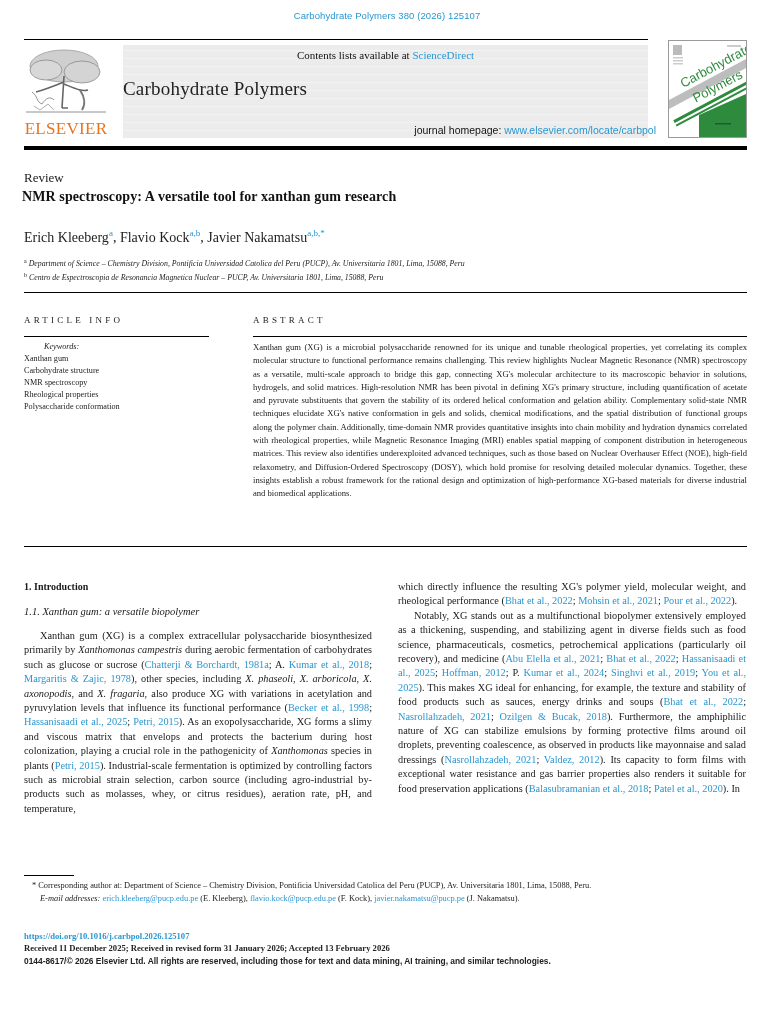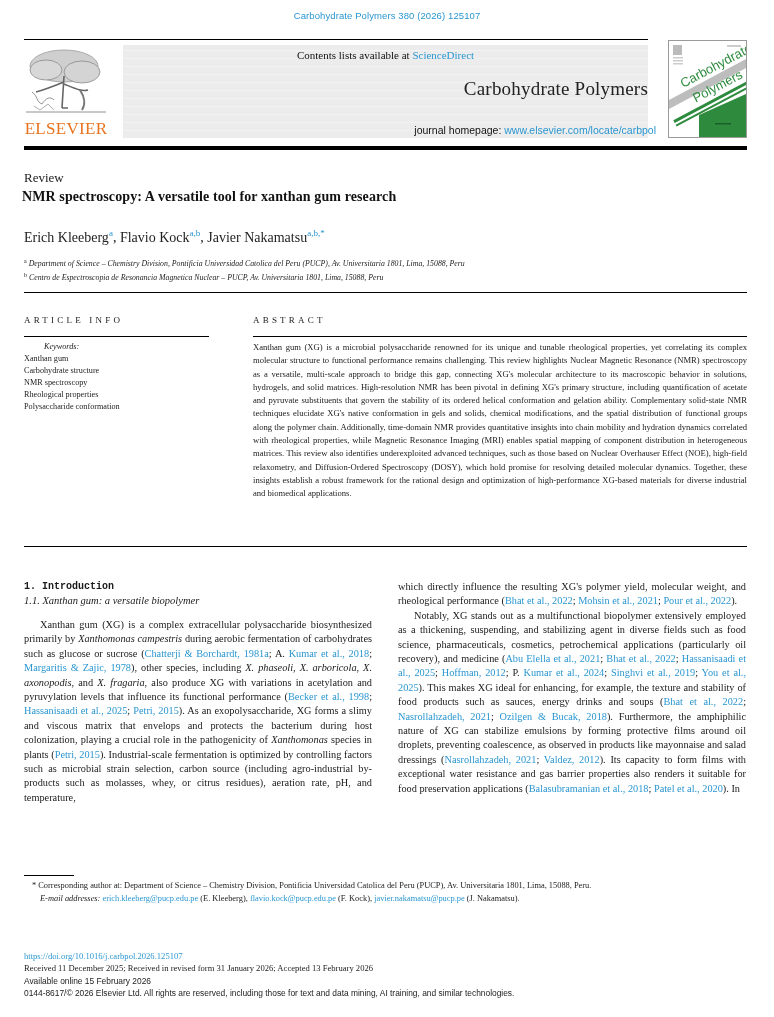--- a/index.html
+++ b/index.html
@@ -13,21 +13,21 @@
   .running-head { top: 10px; left: 0; width: 774px; text-align: center; font-family: "Liberation Sans", sans-serif; font-size: 9.5px; color: #2a96d0; letter-spacing: 0.1px; }
 
   
   .top-rule { top: 39px; left: 24px; width: 624px; height: 1px; background: #000; }
   .logo { top: 46px; left: 22px; width: 88px; height: 92px; }
   .logo-tree { position: absolute; top: 0; left: 2px; width: 84px; height: 72px; }
   .logo-word { position: absolute; bottom: 0; left: 0; width: 88px; text-align: center; font-family: "Liberation Serif", serif; font-size: 17px; color: #e8731e; letter-spacing: 0.3px; line-height: 18px; }
   .gray-band { top: 45px; left: 123px; width: 525px; height: 93px; background: #ececec;
     background-image: repeating-linear-gradient(0deg, transparent 0 7px, rgba(255,255,255,0.35) 7px 8px); }
   .contents-line { position: absolute; top: 4px; left: 0; width: 100%; text-align: center; font-size: 11px; color: #111; }
-  .journal-name { position: absolute; top: 33px; left: 0; width: 100%; text-align: right; font-size: 19px; color: #222; letter-spacing: 0.2px; }
+  .journal-name { position: absolute; top: 33px; left: 0; width: 100%; text-align: left; font-size: 19px; color: #222; letter-spacing: 0.2px; }
   .homepage-line { position: absolute; top: 79px; left: 0; width: 100%; text-align: right; font-family: "Liberation Sans", sans-serif; font-size: 10.5px; color: #111; margin-left: 8px; }
   .cover { top: 40px; left: 668px; width: 79px; height: 98px; border: 1px solid #9a9a9a; background: #fff; overflow: hidden; }
   .thick-rule { top: 146px; left: 24px; width: 723px; height: 4px; background: #000; }
 
   
   .article-type { top: 170px; left: 24px; font-size: 13px; color: #222; }
   .title { top: 189px; left: 22px; font-size: 14px; font-weight: bold; color: #111; letter-spacing: 0.1px; white-space: nowrap; }
   .authors { top: 228px; left: 24px; font-size: 14px; color: #222; white-space: nowrap; }
   .authors sup { font-size: 9px; color: #2a96d0; vertical-align: 6px; }
   .affils { top: 256px; left: 24px; font-size: 7.8px; font-style: italic; color: #222; line-height: 10.5px; }
@@ -42,33 +42,33 @@
   .abs-rule { top: 336px; left: 253px; width: 494px; height: 1px; background: #000; }
   .keywords { top: 341px; left: 24px; font-size: 8.2px; line-height: 12px; color: #222; }
   .keywords .kw-head { font-style: italic; margin-left: 20px; }
   .abstract-text { top: 341px; left: 253px; width: 494px; font-size: 8.6px; line-height: 13.3px; color: #1a1a1a; text-align: justify; }
   .rule3 { top: 546px; left: 24px; width: 723px; height: 1px; background: #000; }
 
   
   .col { width: 348px; font-size: 10.3px; line-height: 14.4px; color: #1a1a1a; text-align: justify; }
   .col-left { top: 580px; left: 24px; }
   .col-right { top: 580px; left: 398px; }
-  .sec-heading { font-family: Liberation Mono, monospace; font-weight: bold; font-size: 10px; line-height: 14px; }
+  .sec-heading { font-family: Liberation Serif, serif; font-weight: bold; font-size: 10px; margin-bottom: 11px; line-height: 14px; }
   .subsec-heading { font-style: italic; font-size: 10.5px; margin-bottom: 10px; line-height: 14px; }
   .para { text-indent: 16px; }
   .para-noindent { text-indent: 0; }
   em { font-style: italic; }
 
   
   .fn-rule { top: 875px; left: 24px; width: 50px; height: 1px; background: #000; }
   .fn { top: 880px; left: 24px; width: 723px; font-size: 8.4px; line-height: 12.5px; color: #222; }
   .fn .indent { padding-left: 16px; }
   .fn .star { padding-left: 8px; }
 
-  .doi-block { top: 950px; left: 24px; font-size: 8.6px; line-height: 12.4px; color: #222; }
+  .doi-block { top: 930px; left: 24px; font-size: 8.6px; line-height: 12.4px; color: #222; font-weight: bold; }
   .doi-block .sans { font-family: "Liberation Sans", sans-serif; font-size: 8.4px; }
 </style>
 </head>
 <body>
 
 <div class="abs running-head">Carbohydrate Polymers 380 (2026) 125107</div>
 
 <div class="abs top-rule"></div>
 
 <div class="abs logo">
@@ -161,15 +161,14 @@
 
 <div class="abs fn-rule"></div>
 <div class="abs fn">
   <div class="star">* Corresponding author at: Department of Science – Chemistry Division, Pontificia Universidad Catolica del Peru (PUCP), Av. Universitaria 1801, Lima, 15088, Peru.</div>
   <div class="indent"><em>E-mail addresses:</em> <span class="link">erich.kleeberg@pucp.edu.pe</span><span> (E. Kleeberg), </span><span class="link">flavio.kock@pucp.edu.pe</span><span> (F. Kock), </span><span class="link">javier.nakamatsu@pucp.pe</span><span> (J. Nakamatsu).</span></div>
 </div>
 
 <div class="abs doi-block">
   <div class="link">https://doi.org/10.1016/j.carbpol.2026.125107</div>
   <div>Received 11 December 2025; Received in revised form 31 January 2026; Accepted 13 February 2026</div>
-  <div class="sans">Available online 15 February 2026</div>
   <div class="sans">0144-8617/© 2026 Elsevier Ltd. All rights are reserved, including those for text and data mining, AI training, and similar technologies.</div>
 </div>
 
 </body></html>

